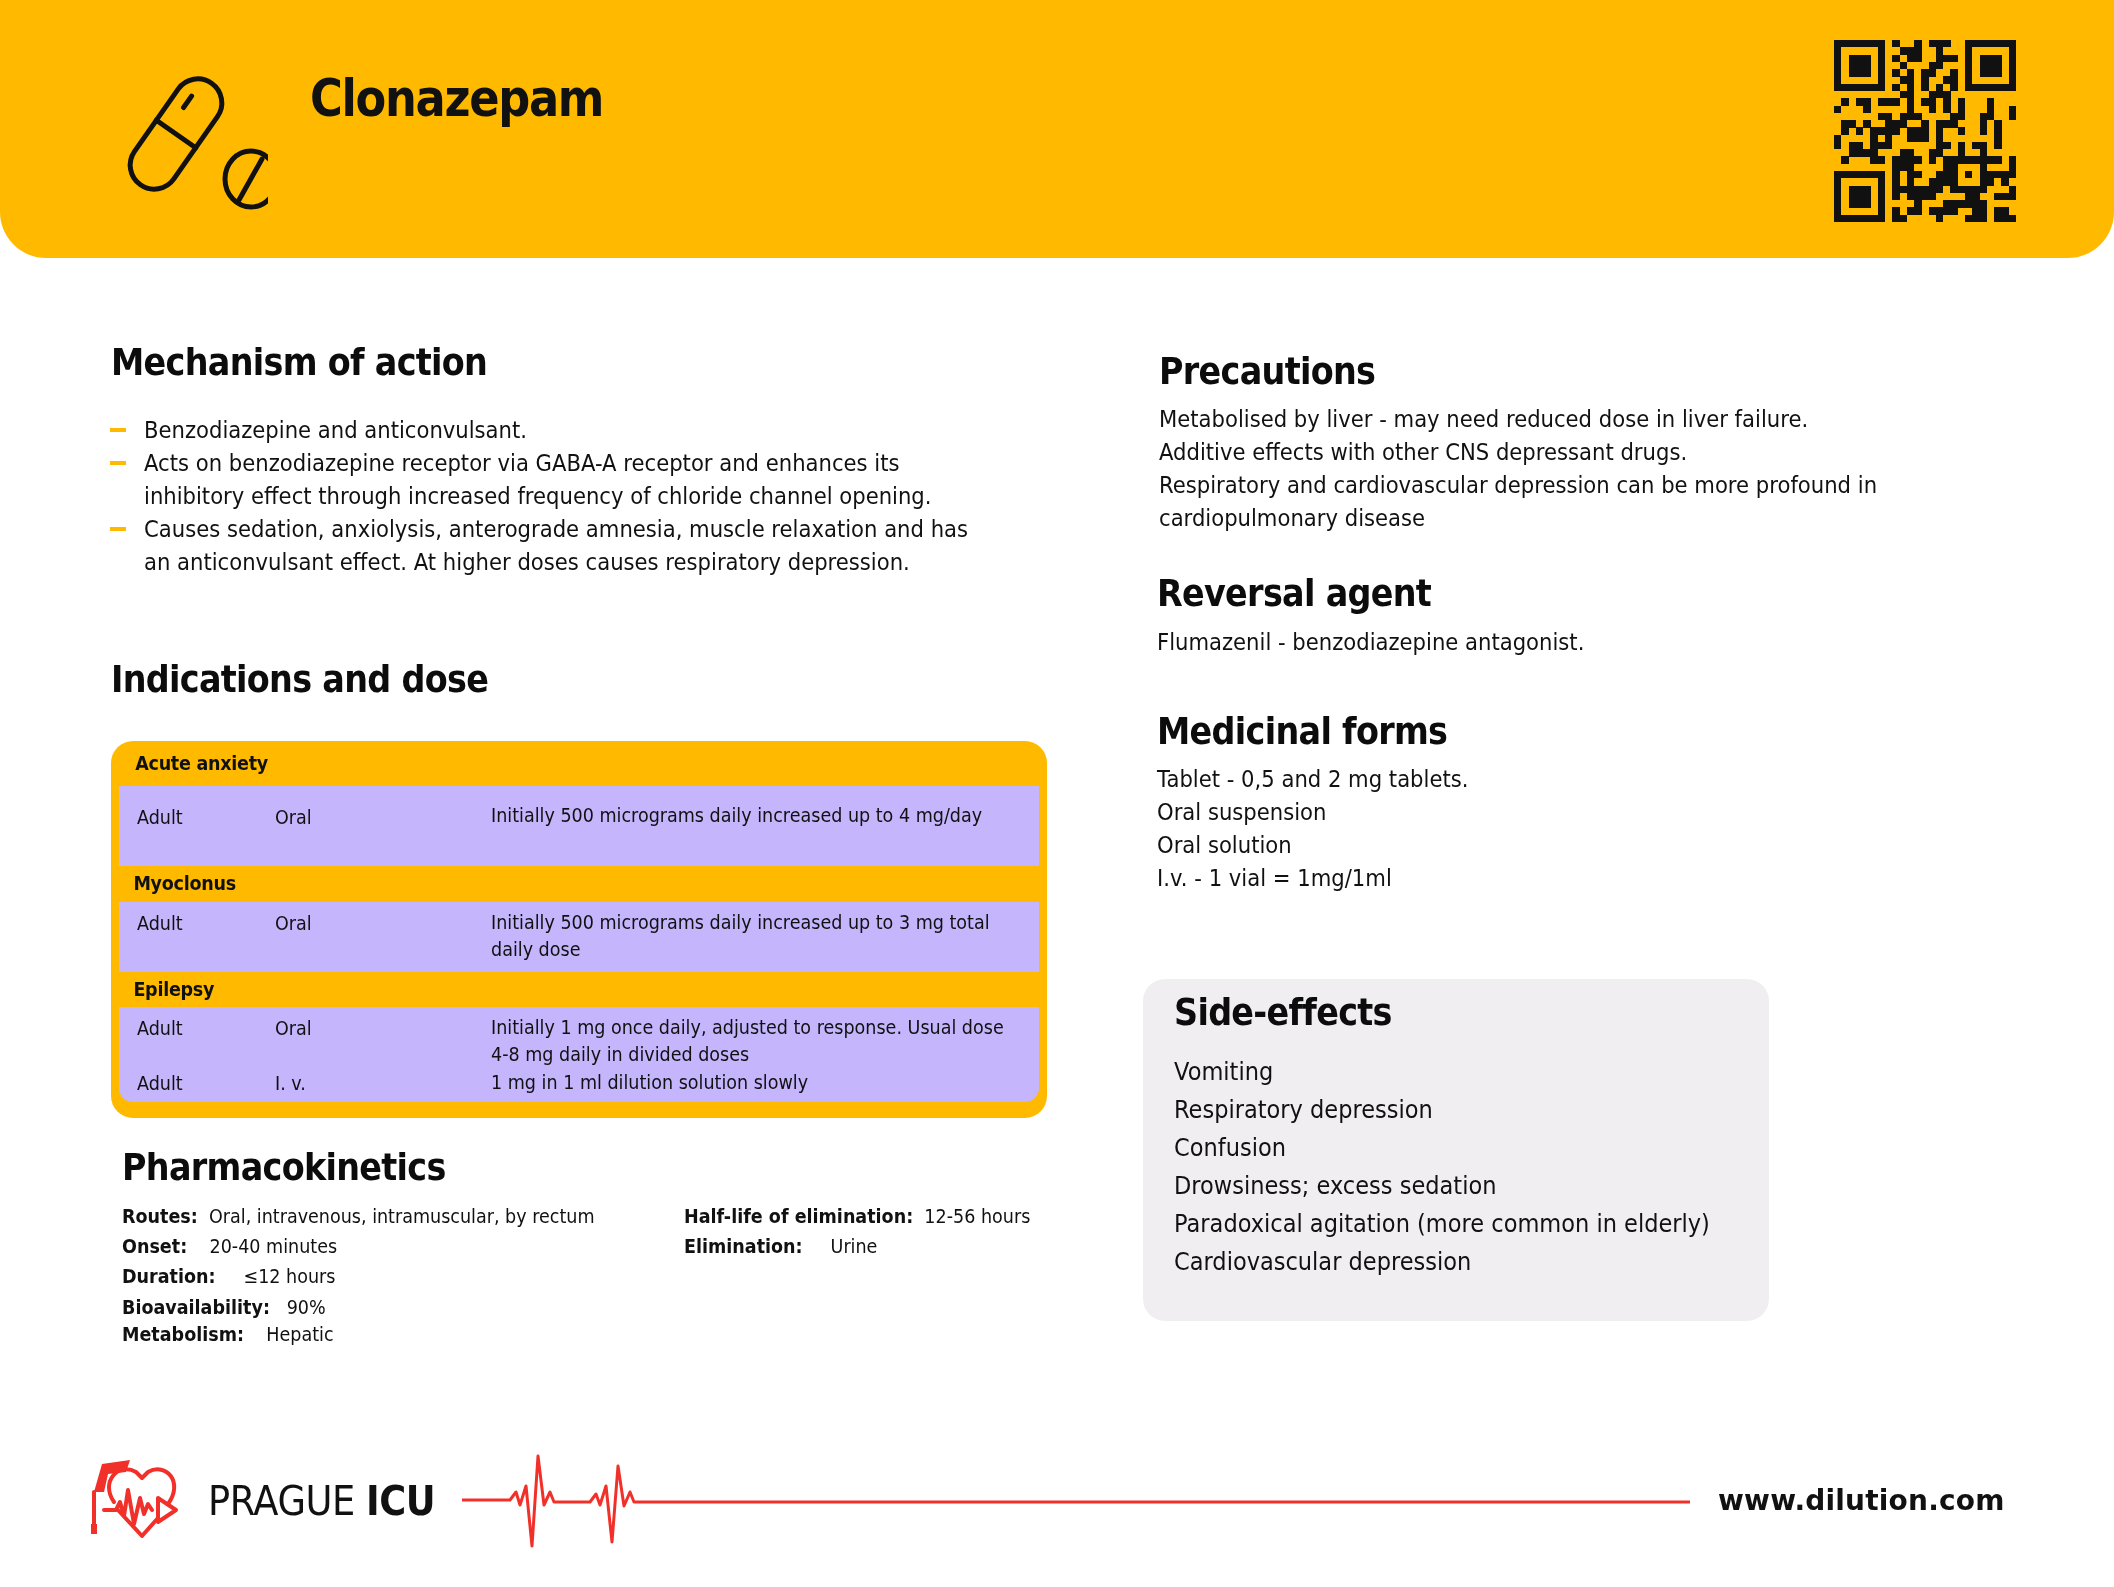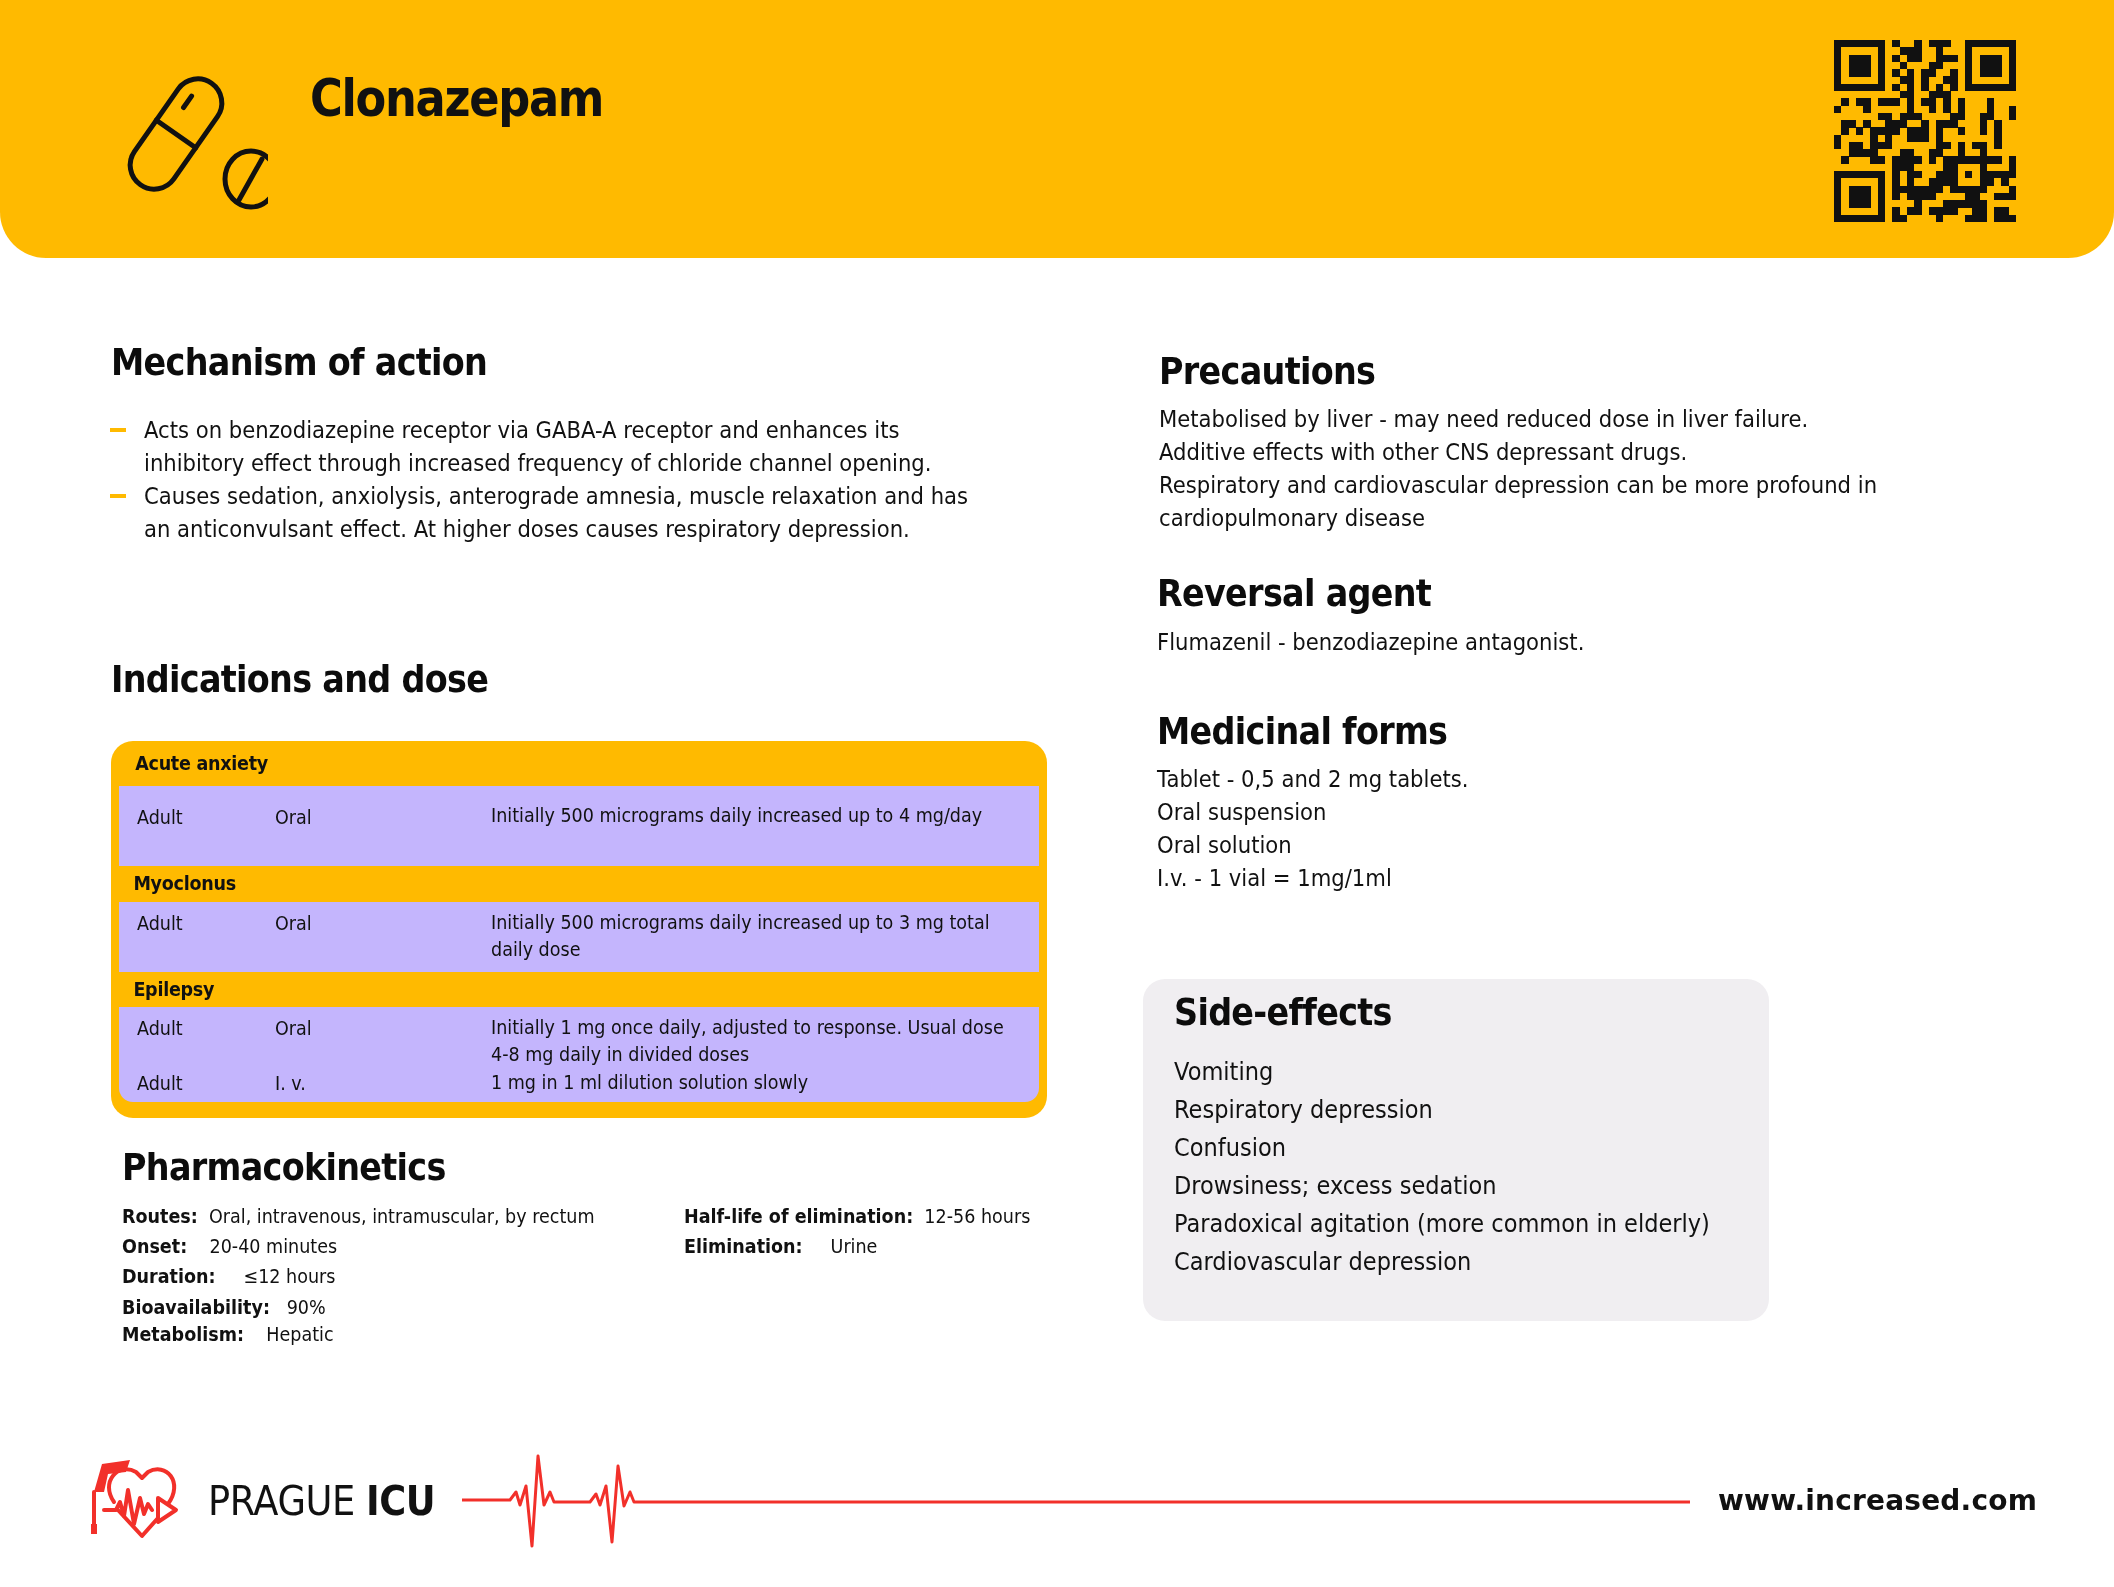--- a/index.html
+++ b/index.html
@@ -413,20 +413,24 @@
       <rect x="22" y="24" width="1.02" height="1.02" fill="#111"></rect>
       <rect x="23" y="24" width="1.02" height="1.02" fill="#111"></rect>
       <rect x="24" y="24" width="1.02" height="1.02" fill="#111"></rect>
     </svg>
 </div>
 
 <div class="h2" style="left:111px; top:340px;">Mechanism of action</div>
 <div class="moa-list">
   <div class="moa-item">
     <span class="dash"></span>
+    <div class="body-text">Benzodiazepine and anticonvulsant.</div>
+  </div>
+  <div class="moa-item">
+    <span class="dash"></span>
     <div class="body-text">Acts on benzodiazepine receptor via GABA-A receptor and enhances its</div>
     <div class="body-text">inhibitory effect through increased frequency of chloride channel opening.</div>
   </div>
   <div class="moa-item">
     <span class="dash"></span>
     <div class="body-text">Causes sedation, anxiolysis, anterograde amnesia, muscle relaxation and has</div>
     <div class="body-text">an anticonvulsant effect. At higher doses causes respiratory depression.</div>
   </div>
 </div>
 
@@ -526,13 +530,13 @@
   <polyline points="16,56 28,56 32,48 36,62 40,36 46,70 52,44 56,60 60,50 64,56"></polyline>
   <polygon points="70,44 88,56 70,68"></polygon>
 </svg>
 <div class="footer-brand">
   <span class="light">PRAGUE</span>
   <span class="bold">ICU</span>
 </div>
 <svg class="ecg" viewBox="0 0 1228 100" fill="none" stroke="#F2302A" stroke-width="3" stroke-linejoin="round">
   <polyline points="0,50 48,50 54,42 58,55 64,36 70,96 76,6 82,55 88,42 92,52 128,52 134,44 138,55 144,36 150,92 156,16 162,56 168,42 172,52 1228,52"></polyline>
 </svg>
-<div class="footer-url">www.increased.com</div>
+<div class="footer-url">www.dilution.com</div>
 
 </body></html>

